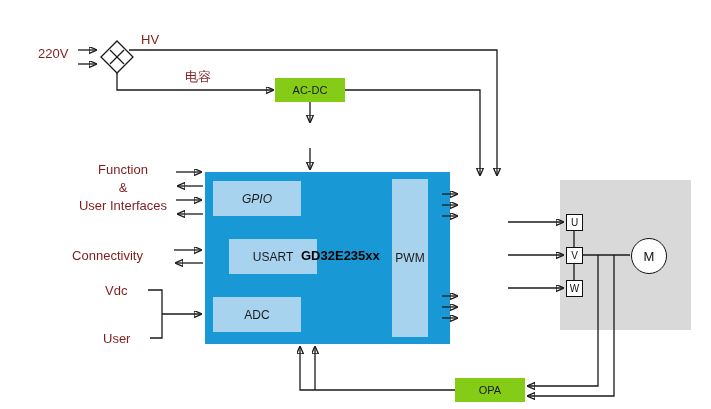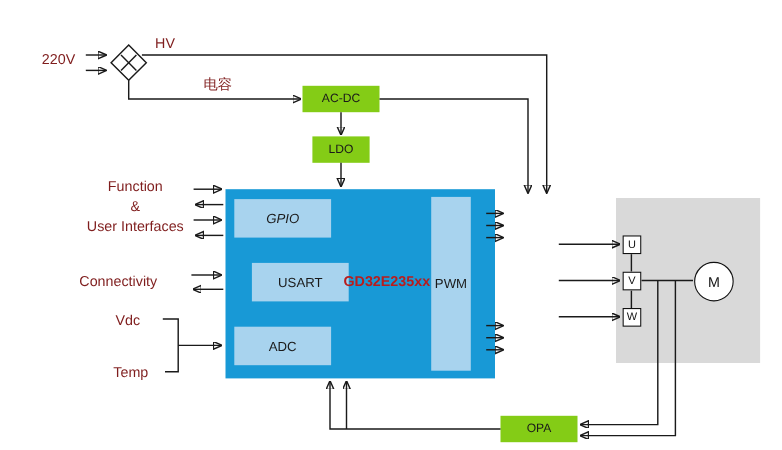--- a/index.html
+++ b/index.html
@@ -4,22 +4,22 @@
 <style>
   * { margin:0; padding:0; box-sizing:border-box; }
   html,body { background:#ffffff; font-family:"Liberation Sans", sans-serif; }
   .canvas { position:relative; width:711px; height:409px; background:#ffffff; overflow:hidden; }
   .block { position:absolute; display:flex; align-items:center; justify-content:center;
            font-size:12px; color:#1a1a1a; z-index:1; }
   .gray  { background:#84cc16; }
   .board { background:#d9d9d9; }
   .blue-inner { background:#a8d3ee; }
   .mcu   { background:#1899d6; }
-  .mcu-name { position:absolute; z-index:3; color:#b91c1c; font-weight:bold; font-size:13px;
-              text-align:right; }
+  .mcu-name { position:absolute; z-index:3; color:#000000; font-weight:bold; font-size:13px;
+              text-align:left; }
   .label { position:absolute; z-index:3; font-size:13px; color:#7f1d1d; white-space:nowrap; }
   .center-col { text-align:center; }
   .smallbox { position:absolute; width:17px; height:17px; background:#ffffff;
               border:1px solid #111111; display:flex; align-items:center; justify-content:center;
               font-size:10px; color:#111111; z-index:3; }
   .motor { position:absolute; left:631px; top:238px; width:36px; height:36px;
            border:1.6px solid #111111; border-radius:50%; background:#ffffff;
            display:flex; align-items:center; justify-content:center; font-size:13px;
            color:#111111; z-index:3; }
   svg.wires { position:absolute; left:0; top:0; z-index:2; pointer-events:none; }
@@ -45,23 +45,20 @@
   </div>
   <div class="block blue-inner" style="left:392px; top:179px; width:36px; height:158px;">
     <span>PWM</span>
   </div>
 
   <div class="mcu-name" style="left:301px; top:248px; width:90px;">GD32E235xx</div>
 
 
   <div class="block gray" style="left:275px; top:78px; width:70px; height:24px; font-size:11px;">
     <span>AC-DC</span>
-  </div>
-  <div class="block gray" style="left:284px; top:124px; width:52px; height:24px; font-size:11px;">
-    <span>LDO</span>
   </div>
   <div class="block gray" style="left:455px; top:378px; width:70px; height:24px; font-size:11px;">
     <span>OPA</span>
   </div>
 
   <svg class="wires" width="711" height="409" viewBox="0 0 711 409">
     <defs>
       <marker id="ar" markerWidth="8" markerHeight="8" refX="7" refY="3.5" orient="auto" markerUnits="userSpaceOnUse">
         <path d="M0,0 L8,3.5 L0,7 Z" fill="#1a1a1a" stroke="none"></path>
       </marker>
@@ -137,15 +134,15 @@
   <div class="label" style="left:141px; top:32px;">HV</div>
   <div class="label" style="left:185px; top:68px;">电容</div>
 
   <div class="label center-col" style="left:58px; top:162px; width:130px;">Function</div>
   <div class="label center-col" style="left:58px; top:180px; width:130px;">&amp;</div>
   <div class="label center-col" style="left:58px; top:198px; width:130px;">User Interfaces</div>
 
   <div class="label center-col" style="left:40px; top:248px; width:135px;">Connectivity</div>
 
   <div class="label" style="left:105px; top:283px;">Vdc</div>
-  <div class="label" style="left:103px; top:331px;">Temp</div>
+  <div class="label" style="left:103px; top:331px;">User</div>
 
 </div>
 
 </body></html>

